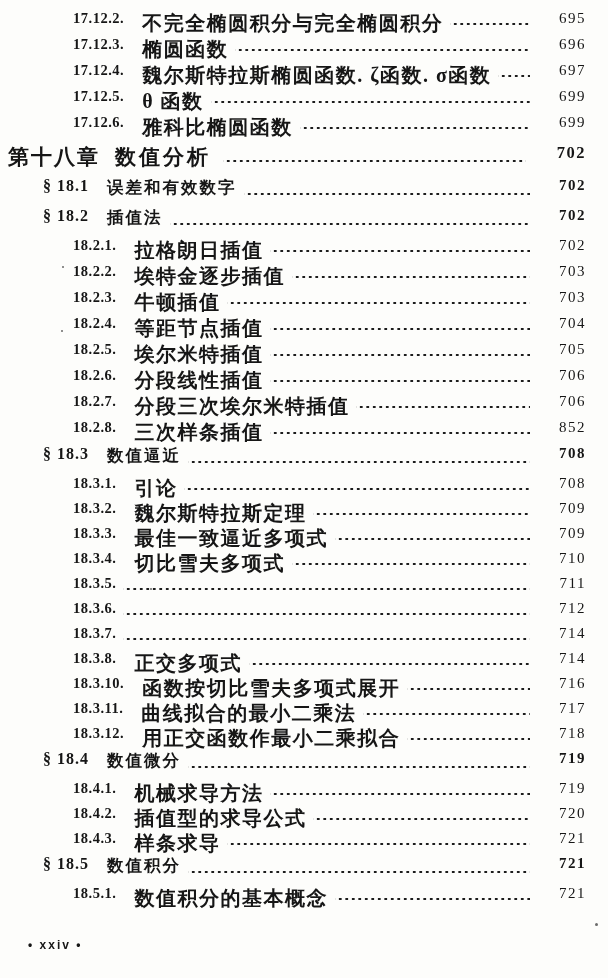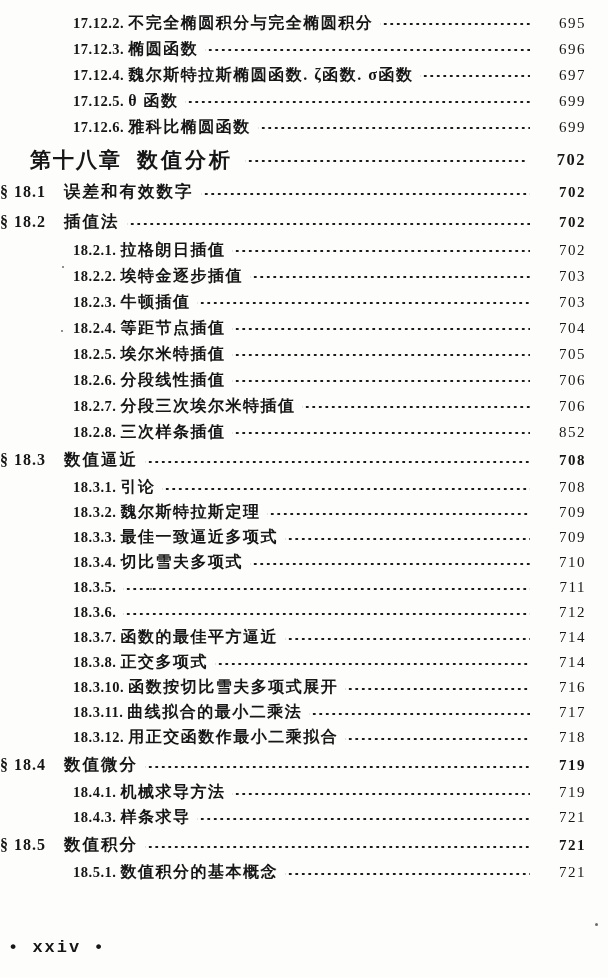--- a/index.html
+++ b/index.html
@@ -7,55 +7,55 @@
     position:relative;
     width:608px;height:978px;
     background:#fdfdfb;
     box-sizing:border-box;
     padding-top:10px;
     overflow:hidden;
     font-family:"Liberation Serif","DejaVu Serif",serif;
     color:#161616;
   }
   #toc{display:flex;flex-direction:column;}
-  .row{display:flex;align-items:center;height:26px;box-sizing:border-box;padding-right:22px;}
+  .row{display:flex;align-items:flex-start;height:26px;box-sizing:border-box;padding-right:22px;}
   .row:nth-child(n+18){height:25px;}
   .row.section{height:30px;}
   .row.chapter{height:34px;margin-top:3px;}
   .num{white-space:nowrap;flex:none;}
   .title{white-space:nowrap;flex:none;}
   .leader{
     flex:1 1 auto;
     align-self:stretch;
     margin:0 10px 0 7px;
     background-image:radial-gradient(circle, #1b1b1b 1.05px, rgba(0,0,0,0) 1.45px);
     background-size:6.5px 8px;
     background-repeat:repeat-x;
     background-position:2px 58%;
   }
   .pg{flex:none;width:46px;text-align:right;font-weight:400;font-size:15px;letter-spacing:1.5px;white-space:nowrap;}
   
   .sub{padding-left:73px;}
   .sub .num{font-weight:700;font-size:14.5px;letter-spacing:.5px;}
-  .sub .title{margin-left:4px;font-size:16px;font-weight:600;letter-spacing:1.5px;}
+  .sub .title{margin-left:18px;font-size:20px;font-weight:600;letter-spacing:1.5px;}
   
-  .section{}
+  .section{padding-left:43px;}
   .section .num{font-weight:700;font-size:16px;letter-spacing:1px;}
   .section .title{margin-left:18px;font-size:16.5px;font-weight:700;letter-spacing:2px;font-family:Liberation Serif, serif;}
   .section .pg{font-weight:700;}
   
-  .chapter{padding-left:8px;margin-left:22px;}
+  .chapter{padding-left:8px;}
   .chapter .num{font-weight:900;font-size:21px;letter-spacing:2px;}
   .chapter .title{margin-left:15px;font-size:21px;font-weight:900;letter-spacing:3px;}
   .chapter .leader{background-position:2px 52%;margin-left:12px;}
   .chapter .pg{font-size:16.5px;font-weight:700;width:50px;}
   .footer{
-    position:absolute;left:8px;top:938px;
-    font-weight:700;font-size:17px;letter-spacing:2px;
-    font-family:Liberation Mono, monospace;
+    position:absolute;left:28px;top:938px;
+    font-weight:700;font-size:12px;letter-spacing:2px;
+    font-family:Liberation Sans, sans-serif;
   }
   .speck{position:absolute;background:#3a3a3a;border-radius:50%;opacity:.75;}
 </style>
 </head>
 <body>
 
 <div class="page">
 
   <div id="toc">
   <div class="row sub">
@@ -212,21 +212,20 @@
   </div>
 
   <div class="row sub">
     <span class="num">18.3.6.</span>
     <span class="leader"></span>
     <span class="pg">712</span>
   </div>
 
   <div class="row sub">
     <span class="num">18.3.7.</span>
-    <span class="title">函数的最佳平方逼近</span>
     <span class="leader"></span>
     <span class="pg">714</span>
   </div>
 
   <div class="row sub">
     <span class="num">18.3.8.</span>
     <span class="title">正交多项式</span>
     <span class="leader"></span>
     <span class="pg">714</span>
   </div>
@@ -260,20 +259,26 @@
     <span class="pg">719</span>
   </div>
 
   <div class="row sub">
     <span class="num">18.4.1.</span>
     <span class="title">机械求导方法</span>
     <span class="leader"></span>
     <span class="pg">719</span>
   </div>
 
+  <div class="row sub">
+    <span class="num">18.4.2.</span>
+    <span class="title">插值型的求导公式</span>
+    <span class="leader"></span>
+    <span class="pg">720</span>
+  </div>
 
   <div class="row sub">
     <span class="num">18.4.3.</span>
     <span class="title">样条求导</span>
     <span class="leader"></span>
     <span class="pg">721</span>
   </div>
 
   <div class="row section">
     <span class="num">§ 18.5</span>

